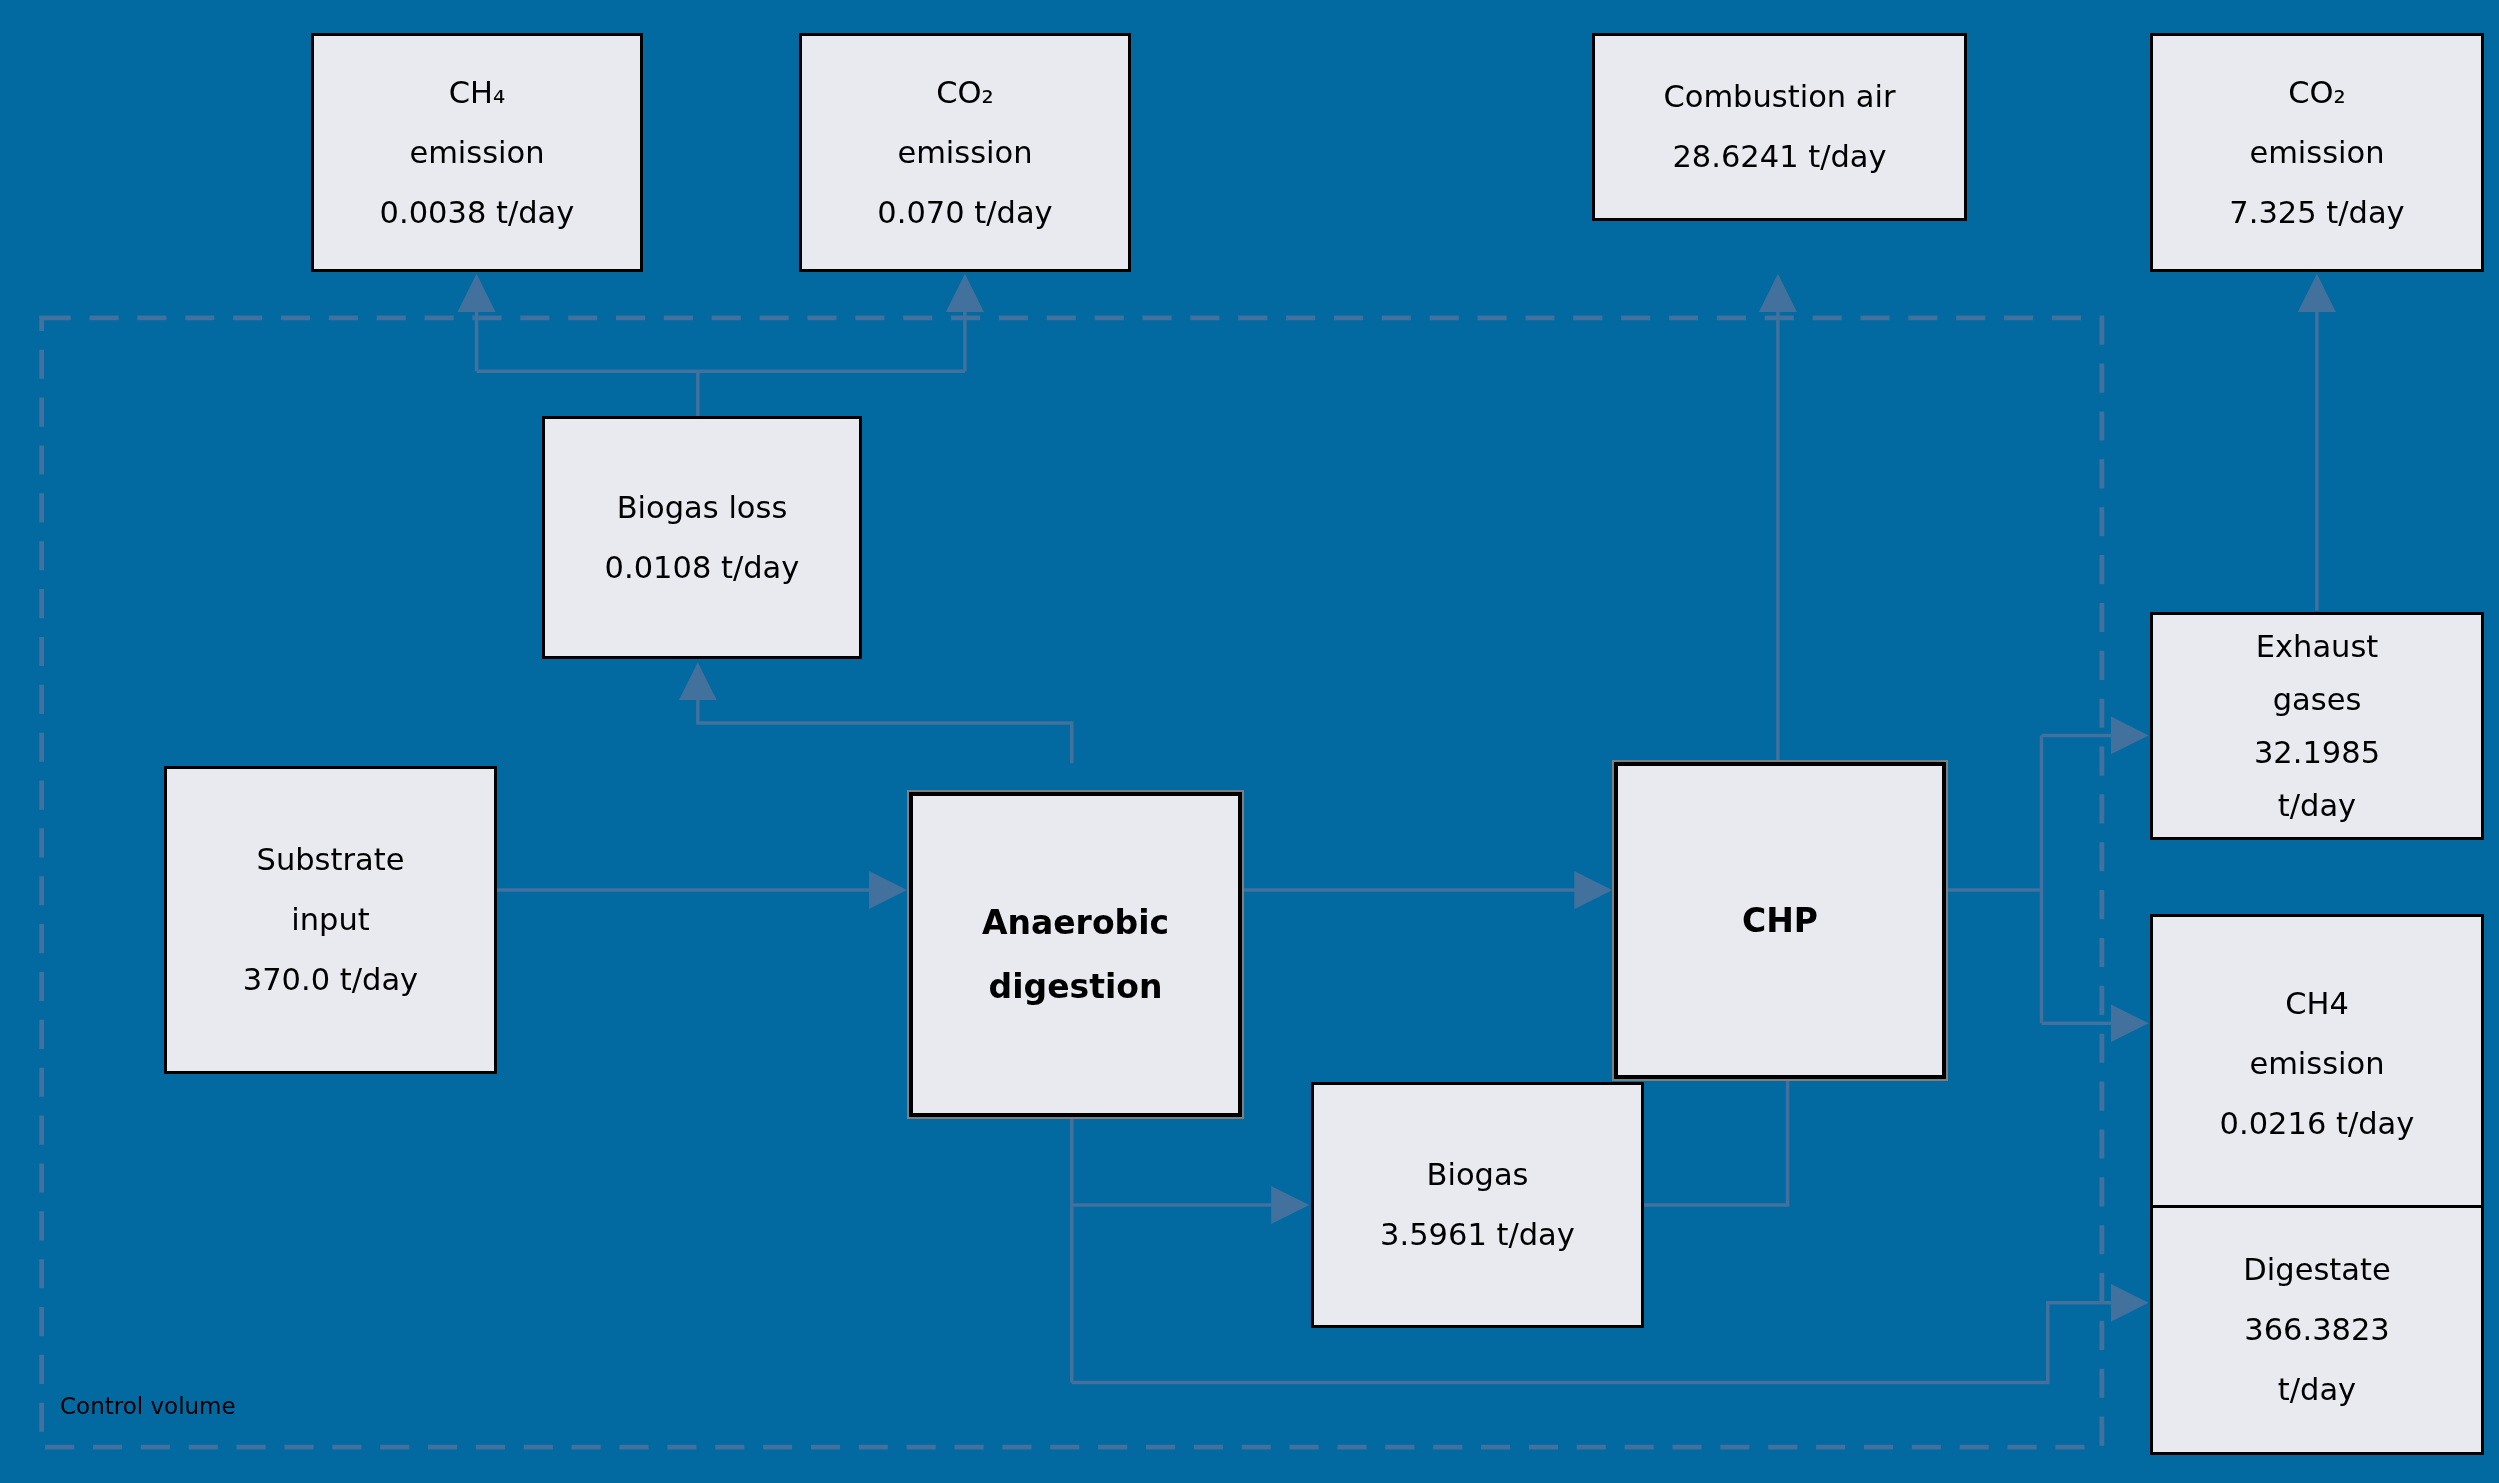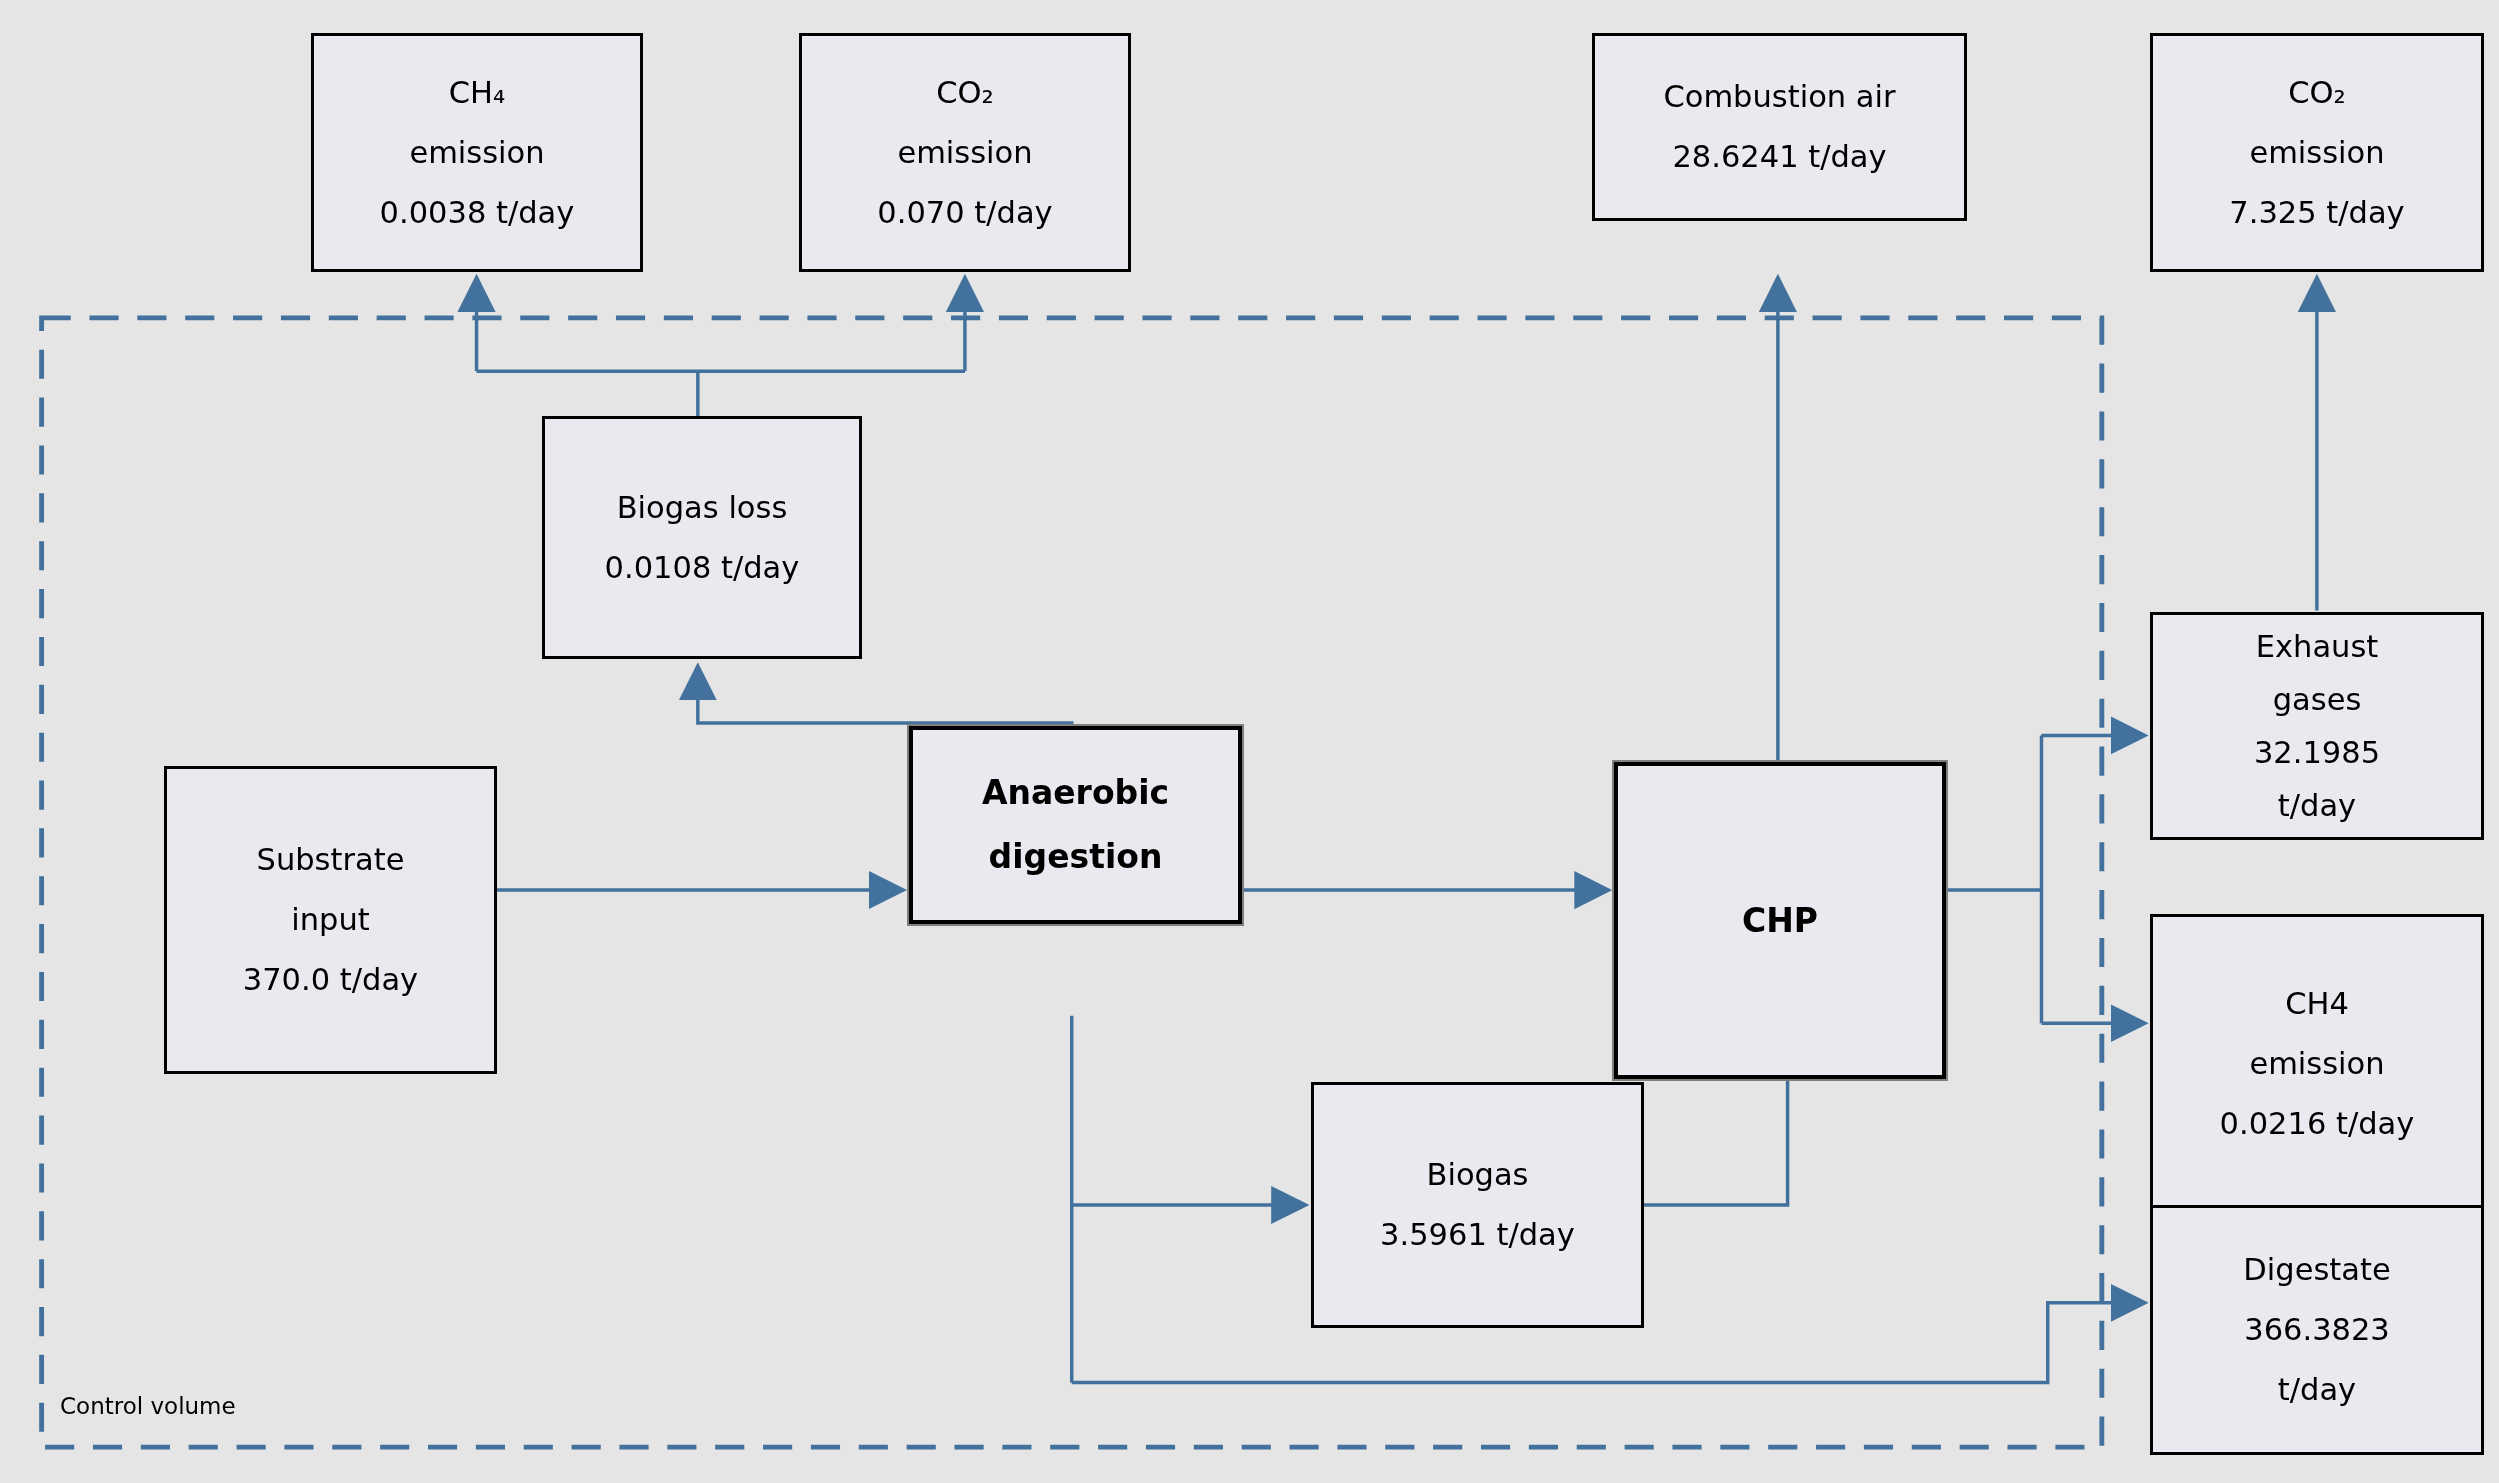--- a/index.html
+++ b/index.html
@@ -4,21 +4,21 @@
 <style>
   :root{
     --line:#41719C;
     --box-fill:#E9EAEF;
     --box-border:#000000;
     --process-outline:#7F7F7F;
     --text:#000000;
   }
   *{margin:0;padding:0;box-sizing:border-box}
   body{background:#ffffff;font-family:"DejaVu Sans","Liberation Sans",sans-serif}
-  .stage{position:relative;width:2500px;height:1484px;background:#e5e5e5;overflow:hidden}
+  .stage{position:relative;width:2500px;height:1484px;background:#0369a1;overflow:hidden}
   svg.wires{position:absolute;left:0;top:0;width:100%;height:100%;z-index:0}
   svg.wires path, svg.wires rect{fill:none;stroke:var(--line)}
   .wire{stroke-width:5px}
   .boundary{stroke-width:7px;stroke-dasharray:42 27}
   .node{
     position:absolute;z-index:1;
     background:var(--box-fill);
     border:3.5px solid var(--box-border);
     display:flex;flex-direction:column;align-items:center;justify-content:center;
     text-align:center;color:var(--text);
@@ -105,21 +105,21 @@
     <span class="ln">Biogas loss</span>
     <span class="ln">0.0108 t/day</span>
   </div>
 
   <div class="node" style="left:164px;top:766px;width:333px;height:308px">
     <span class="ln">Substrate</span>
     <span class="ln">input</span>
     <span class="ln">370.0 t/day</span>
   </div>
 
-  <div class="node process" style="left:909px;top:726px;width:333px;height:198px">
+  <div class="node process" style="left:909px;top:792px;width:333px;height:325px">
     <span class="ln">Anaerobic</span>
     <span class="ln">digestion</span>
   </div>
 
   <div class="node process" style="left:1614px;top:762px;width:332px;height:317px">
     <span class="ln">CHP</span>
   </div>
 
   <div class="node" style="left:1311px;top:1082px;width:333px;height:246px">
     <span class="ln">Biogas</span>

